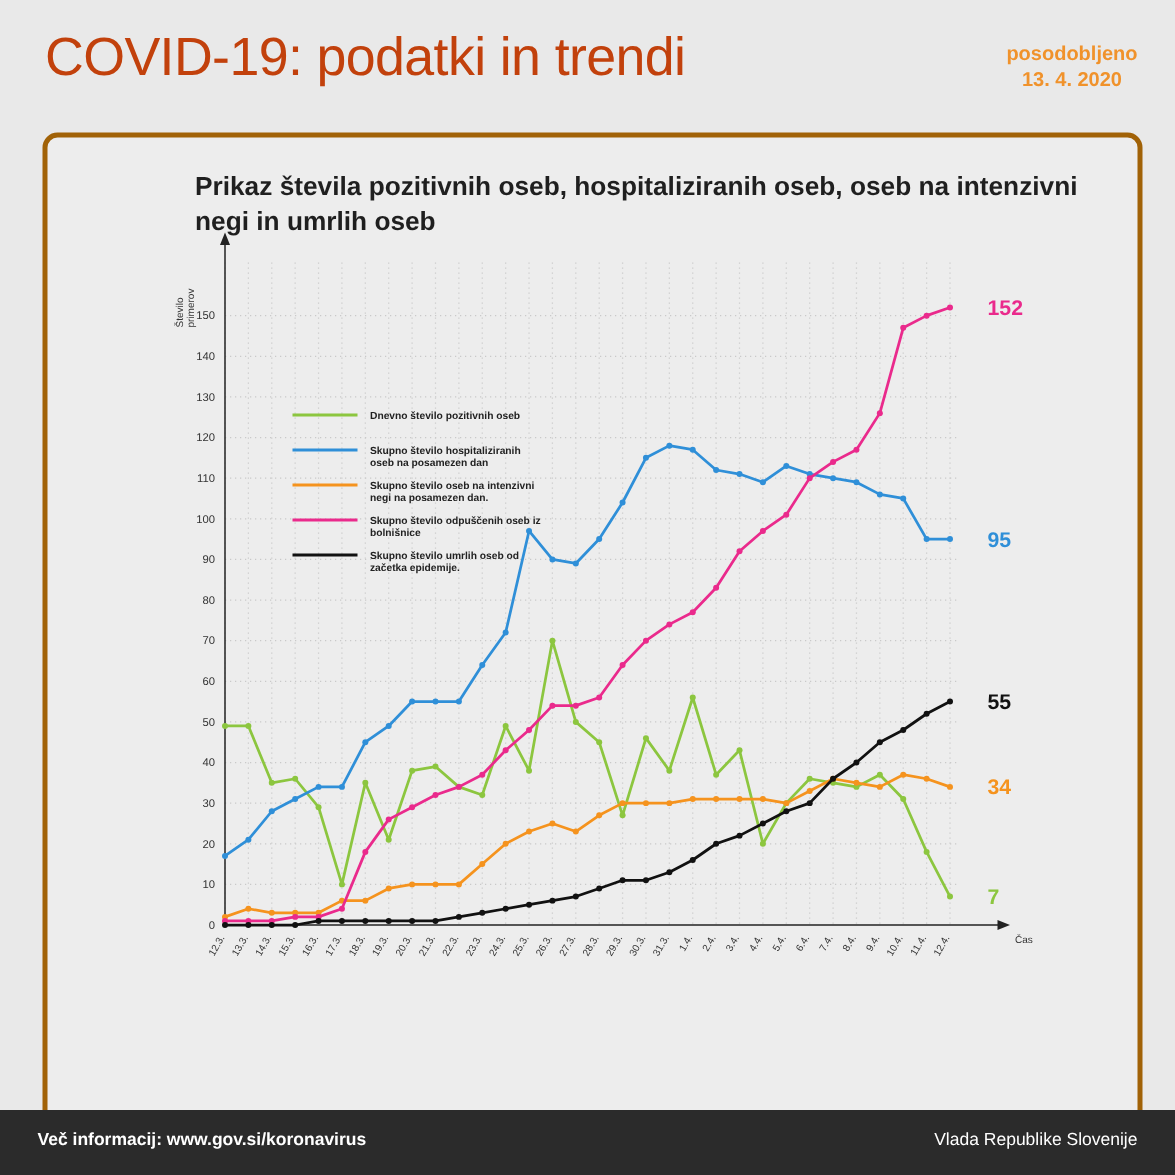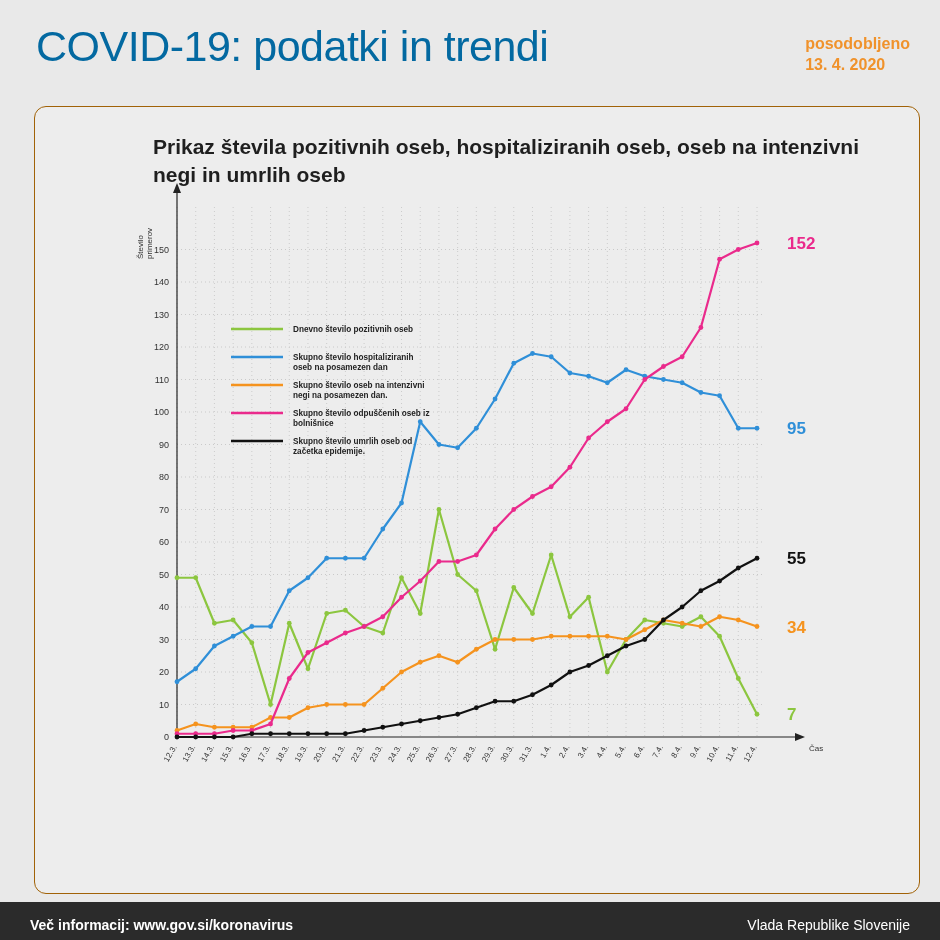--- a/index.html
+++ b/index.html
@@ -8,41 +8,41 @@
     background:#e9e9e9;
     font-family:"Liberation Sans", sans-serif;
     overflow:hidden;
     position:relative;
   }
   .header{
     position:absolute;left:0;top:0;width:940px;height:100px;
   }
   .title{
     position:absolute;left:36px;top:22px;
-    font-size:43px;font-weight:400;color:#0369a1;
+    font-size:43px;font-weight:400;color:#c2410c;
     letter-spacing:-0.5px;
   }
   .updated{
     position:absolute;right:30px;top:33px;
-    text-align:left;color:#f0922b;font-weight:bold;font-size:16px;
+    text-align:center;color:#f0922b;font-weight:bold;font-size:16px;
     line-height:21px;
   }
   .card{
     position:absolute;left:34px;top:106px;width:872px;height:786px;
-    background:#ededed;border:1px solid #a16207;border-radius:12px;padding-left:12px;
+    background:#ededed;border:4px solid #a16207;border-radius:12px;
   }
   .chart-title{
     position:absolute;left:118px;top:26px;width:740px;
     font-size:21px;font-weight:bold;color:#1f1f1f;line-height:28px;
   }
   .plot{
     position:absolute;left:0;top:0;width:872px;height:786px;
   }
   .footer{
-    position:absolute;left:0;bottom:0;width:940px;height:38px;
+    position:absolute;left:0;bottom:0;width:940px;height:52px;
     background:#2b2b2b;color:#fff;
   }
   .footer .left{position:absolute;left:30px;top:15px;font-size:14px;font-weight:bold;}
   .footer .right{position:absolute;right:30px;top:15px;font-size:14px;font-weight:normal;}
   svg text{font-family:"Liberation Sans", sans-serif;}
   .legend-text{font-size:8.2px;font-weight:bold;fill:#222;}
   .tick-text{font-size:9px;fill:#333;}
   .xtick-text{font-size:8px;fill:#333;}
   .endlabel{font-size:17px;font-weight:bold;}
 </style>

